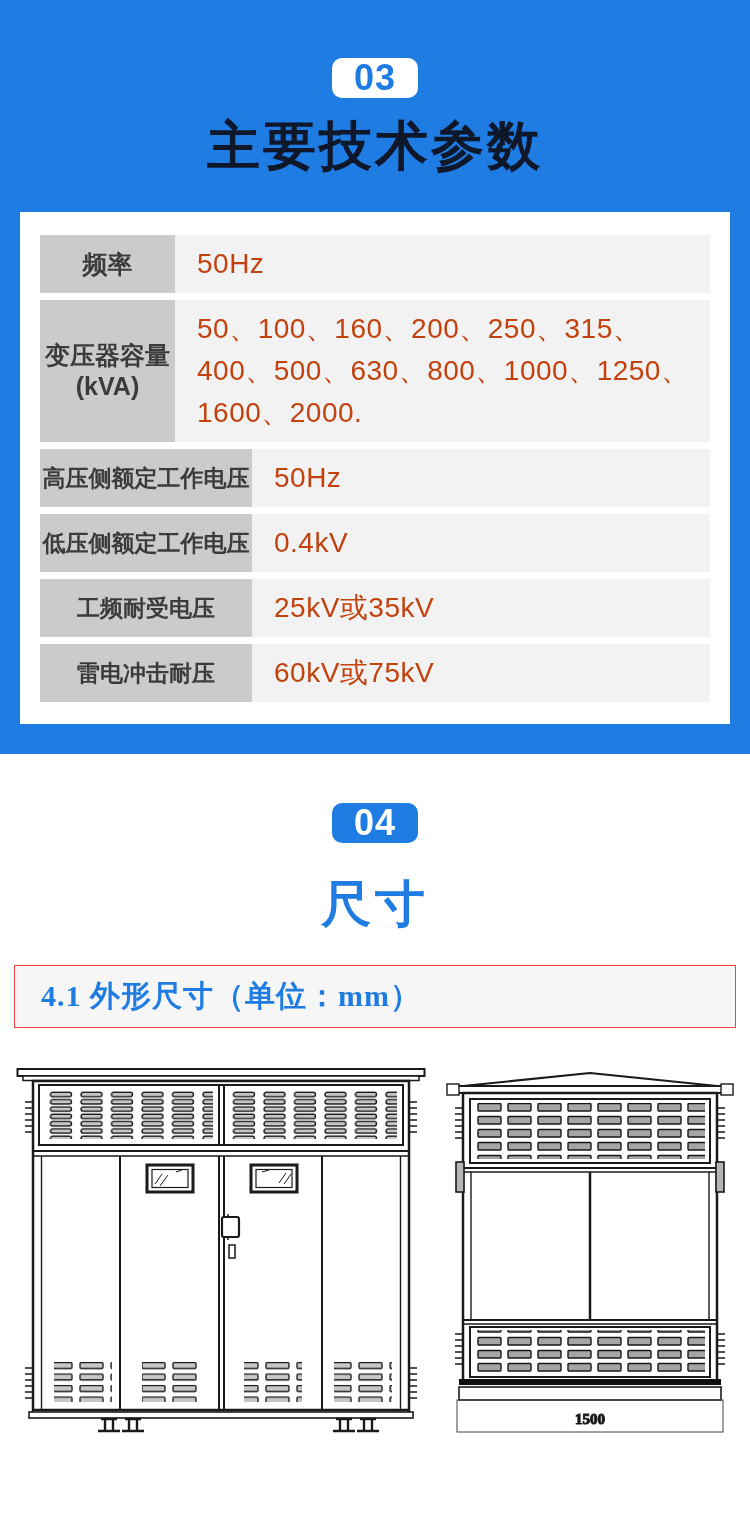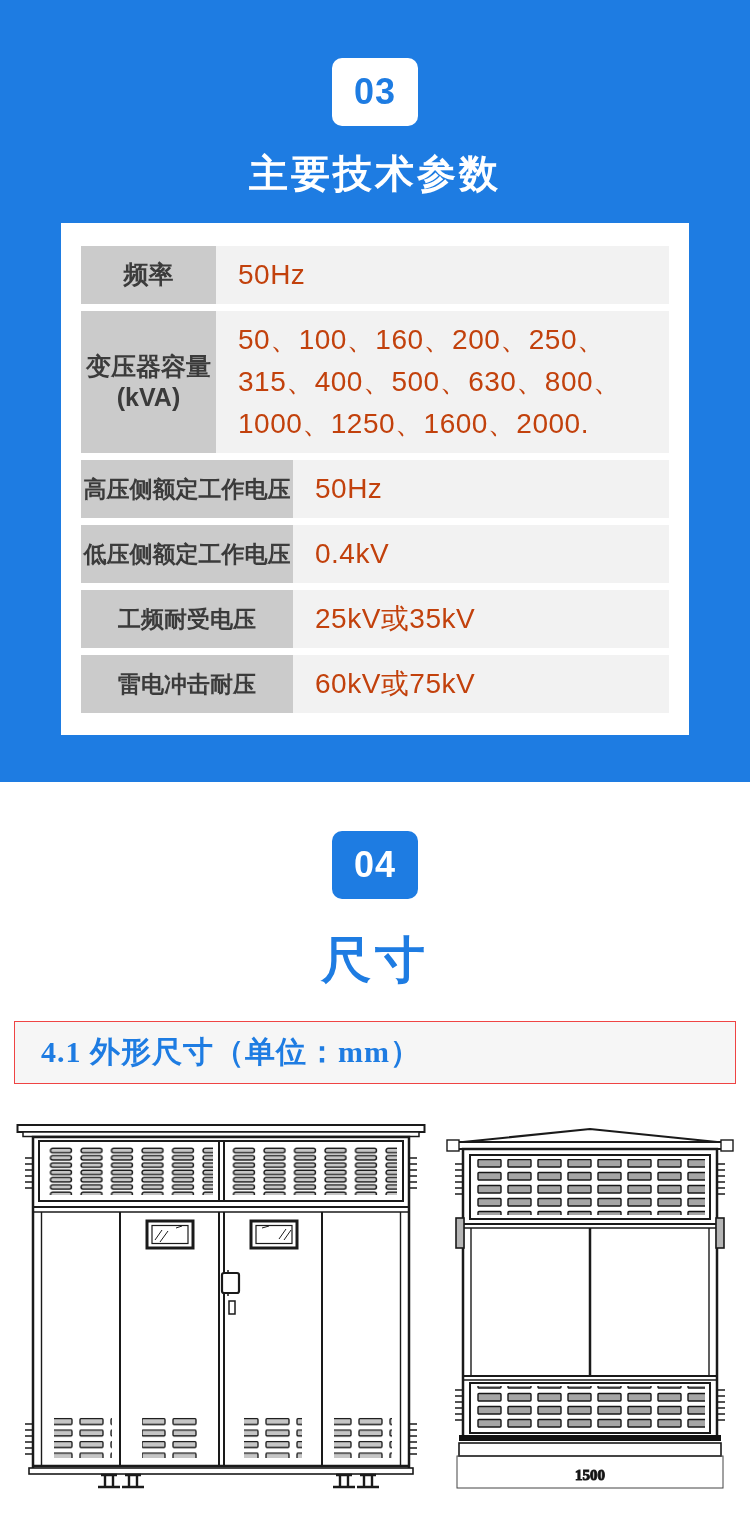--- a/index.html
+++ b/index.html
@@ -5,33 +5,33 @@
   :root{ --accent:#1e7ce2; --label-gray:#cbcbcb; --value-gray:#f2f2f2; --ink:#3b3b3b; --line:#1a1a1a; }
   *{ box-sizing:border-box; }
   html,body{ margin:0; padding:0; }
   body{
     width:750px; height:1522px; margin:0 auto; background:#ffffff;
     font-family:"Liberation Sans", sans-serif; overflow:hidden;
   }
   
   .hero{ background:var(--accent); padding:58px 0 30px; }
   .badge{
-    width:86px; height:68px; margin:0 auto; border-radius:10px;
+    width:86px; height:40px; margin:0 auto; border-radius:10px;
     display:flex; align-items:center; justify-content:center;
     font-size:36px; font-weight:bold; letter-spacing:1px;
   }
   .badge-light{ background:#ffffff; color:var(--accent); }
   .badge-blue{ background:var(--accent); color:#ffffff; }
   .hero-title{
-    text-align:center; color:#ffffff;
+    margin-top:18px; text-align:center; color:#0f172a;
     font-family:"Liberation Serif", serif; font-weight:bold;
-    font-size:39px; letter-spacing:3px; line-height:1.15;
+    font-size:53px; letter-spacing:3px; line-height:1.15;
   }
   .card{
-    width:628px; margin:26px auto 17px; background:#ffffff; padding:23px 20px 22px;
+    width:710px; margin:26px auto 0; background:#ffffff; padding:23px 20px 22px;
   }
   .spec-row{ display:flex; margin-bottom:7px; }
   .spec-row:last-child{ margin-bottom:0; }
   .spec-label{
     width:135px; min-height:50px; background:var(--label-gray);
     display:flex; align-items:center; justify-content:center; text-align:center;
     font-weight:bold; font-size:25px; color:var(--ink); padding:6px 2px; line-height:1.25;
   }
   .spec-row.wide .spec-label{ width:212px; font-size:23px; white-space:nowrap; }
   .spec-value{

